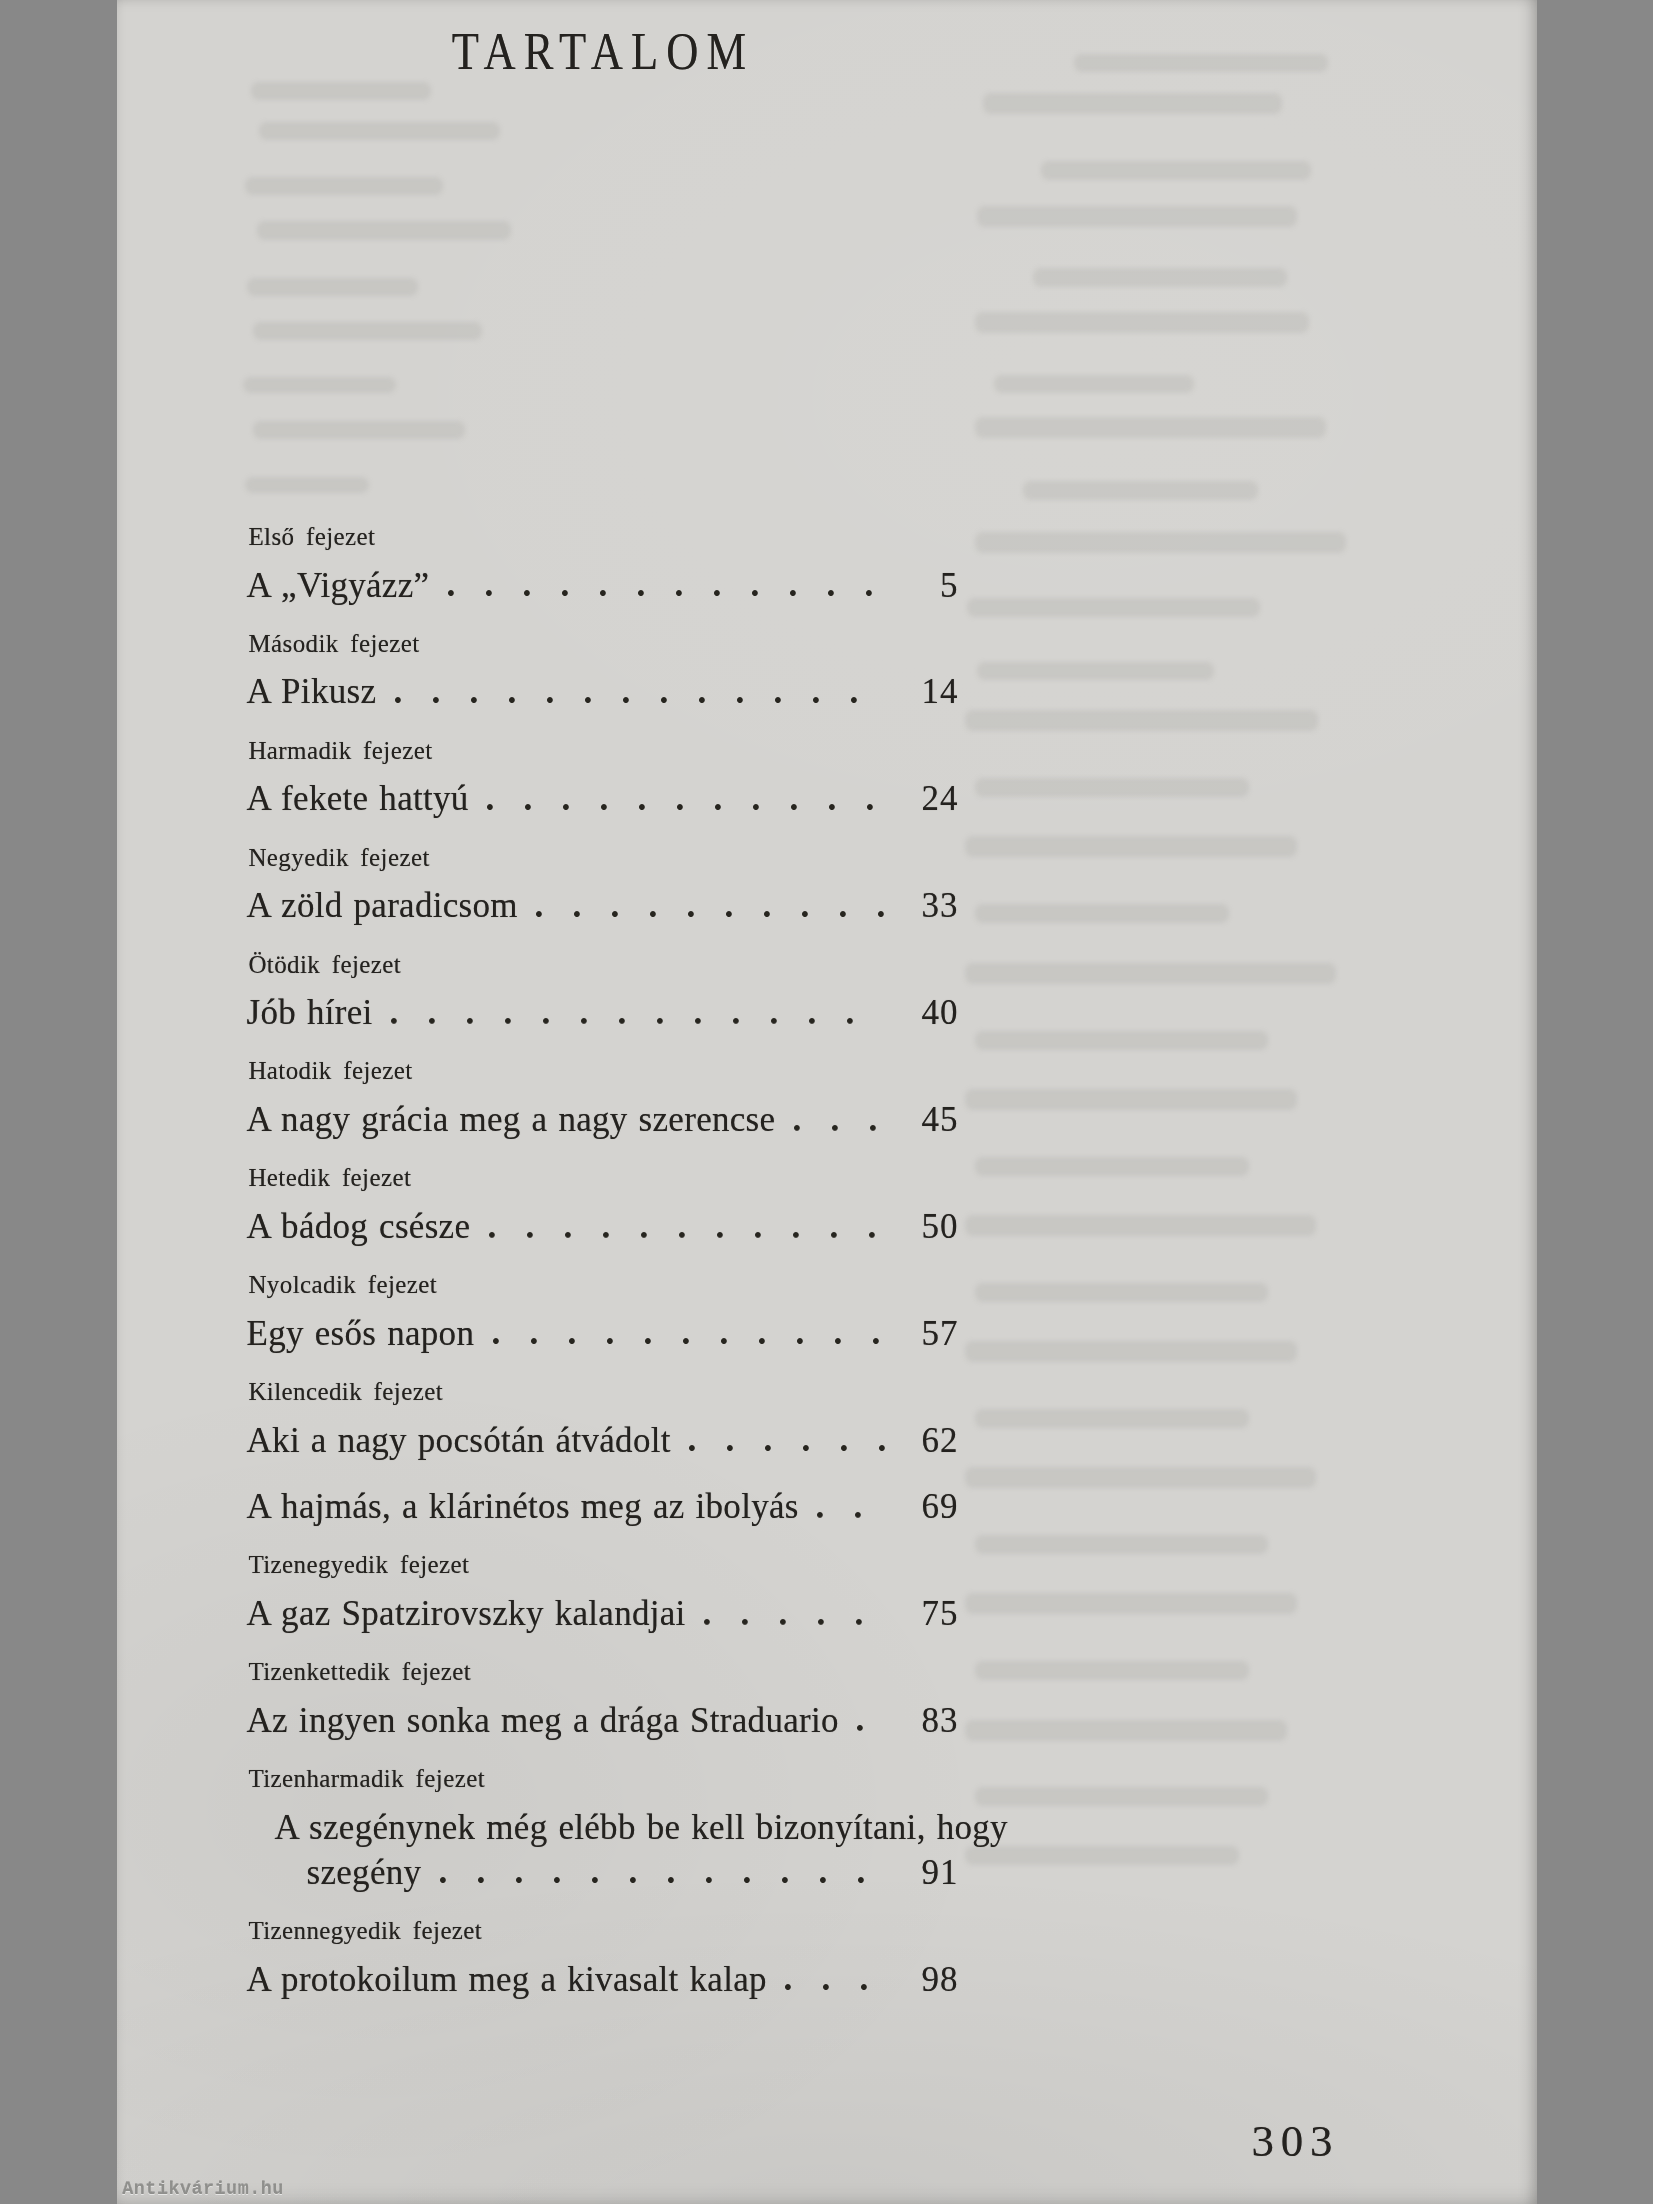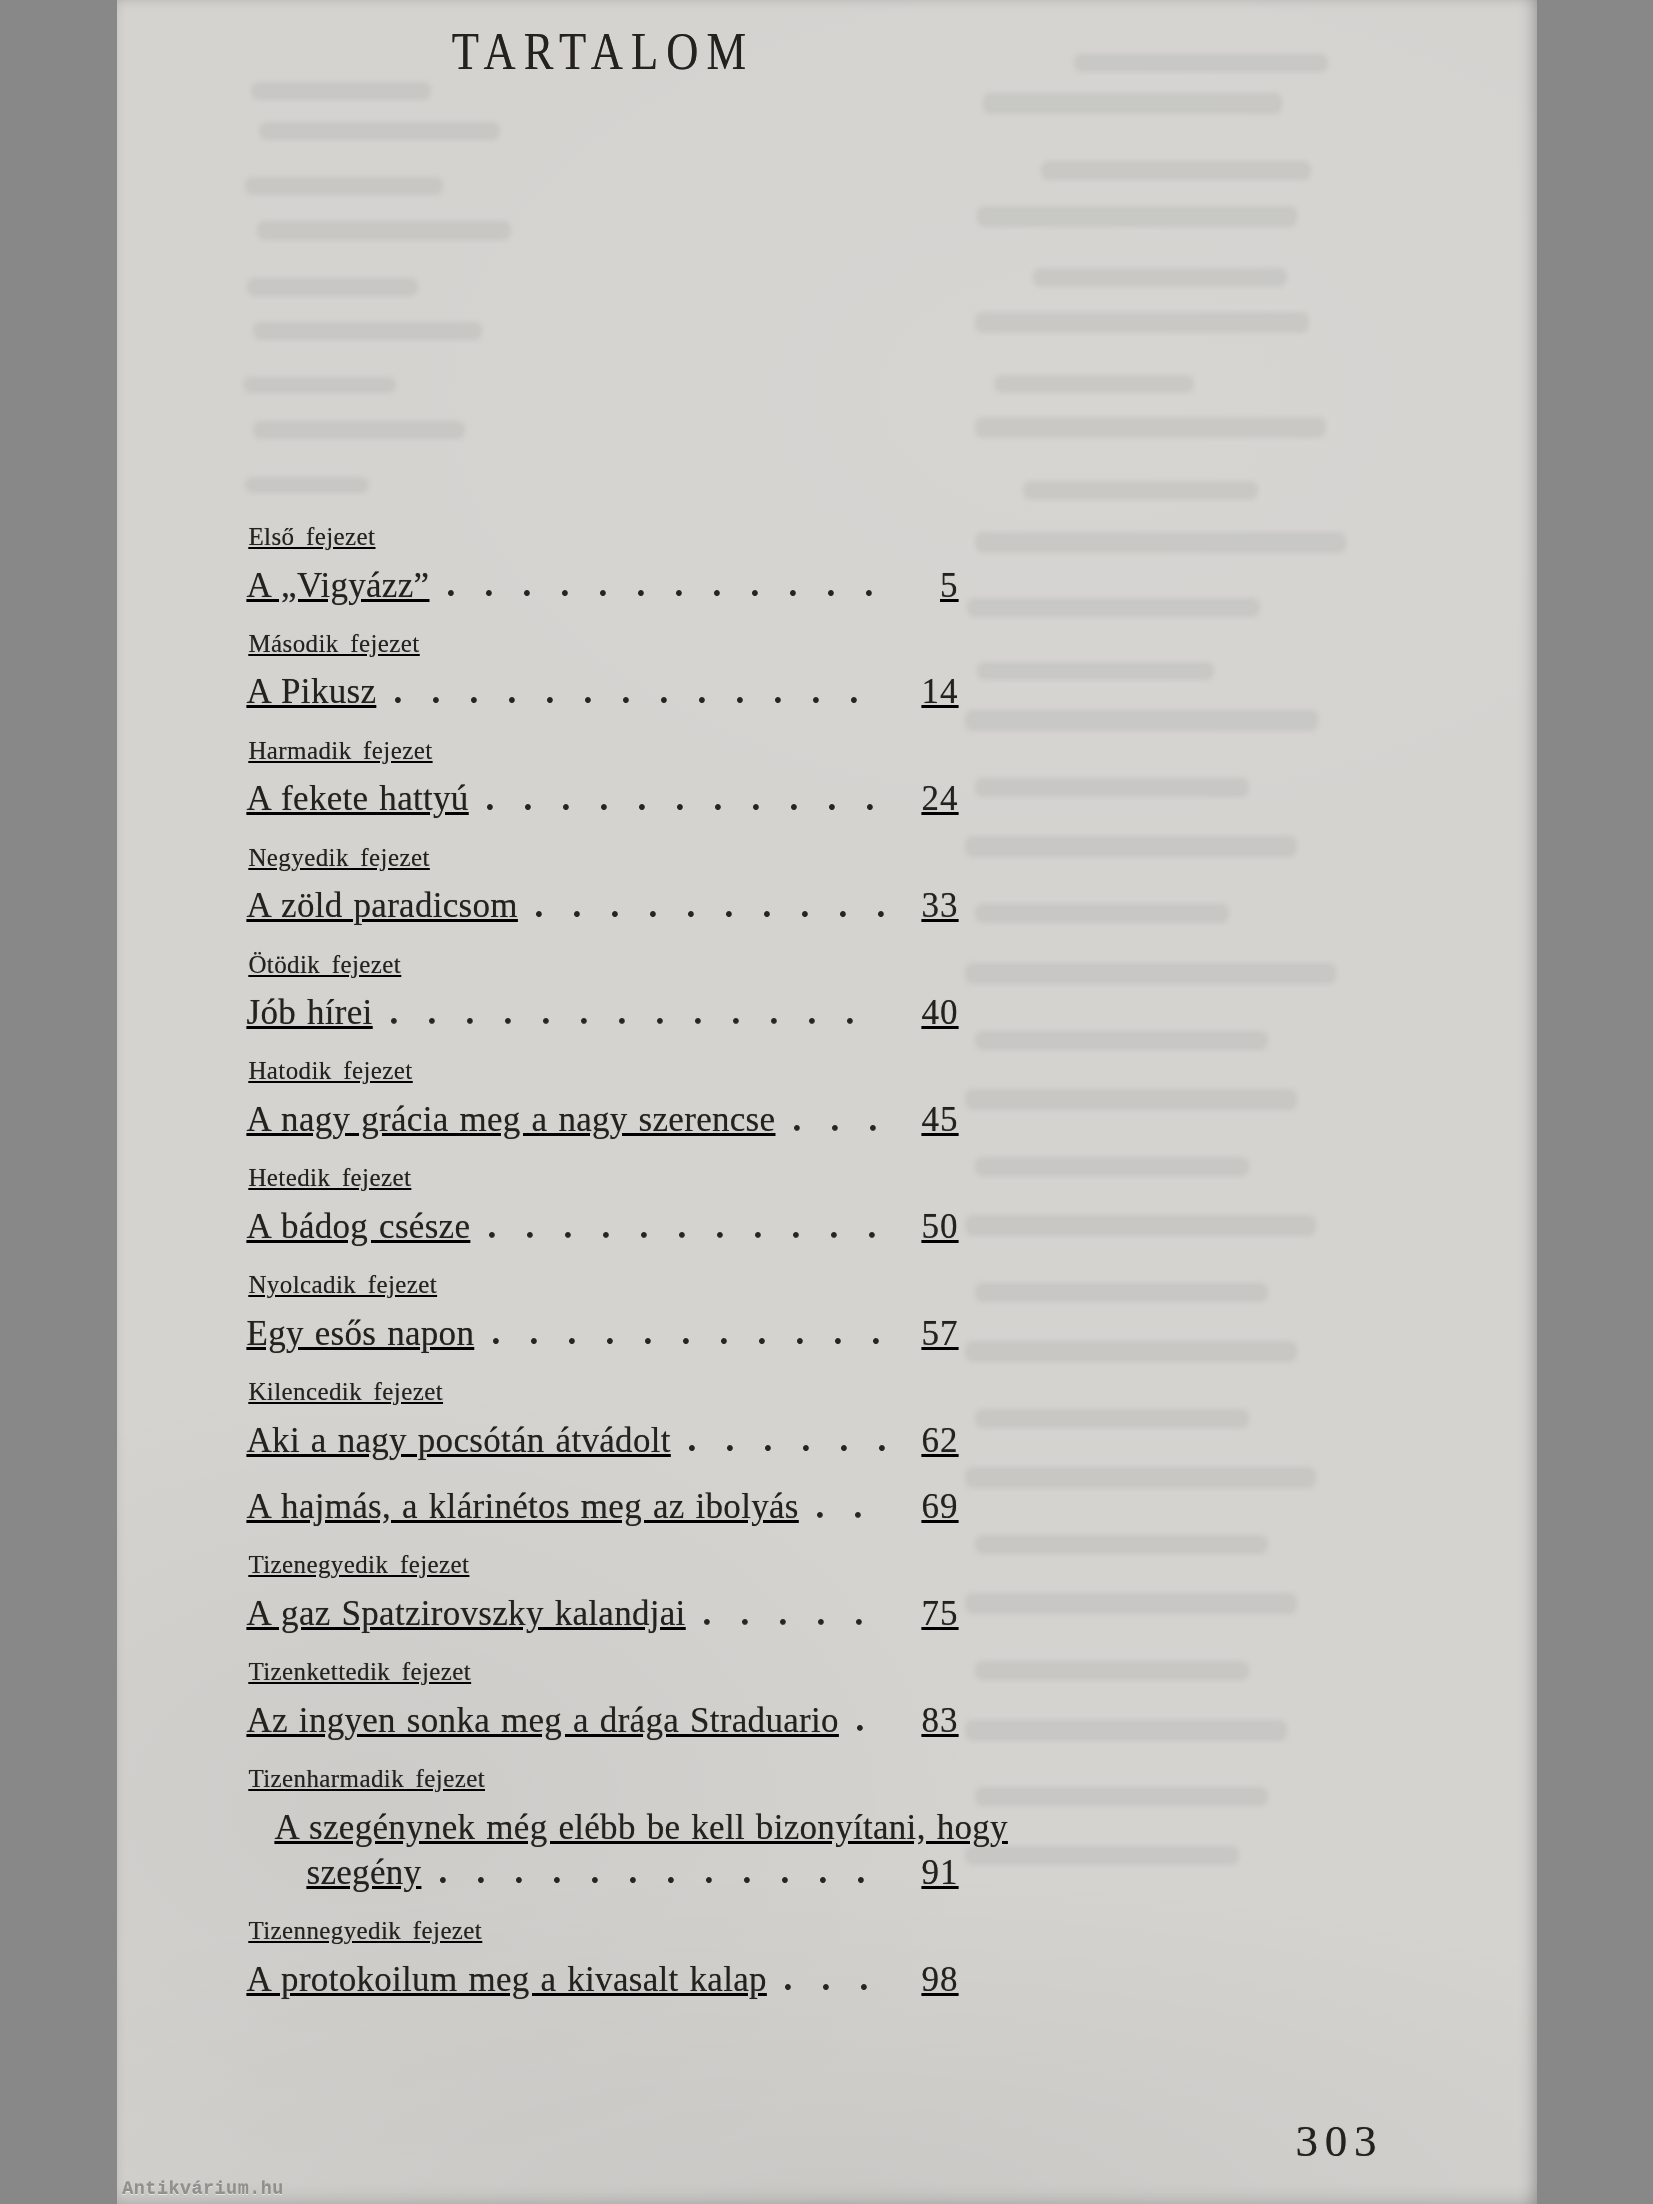--- a/index.html
+++ b/index.html
@@ -24,37 +24,37 @@
 
   .title {
     position:absolute; left:130px; top:21.3px; width:712px;
     margin:0; text-align:center;
     font-size:53px; font-weight:normal;
     letter-spacing:9.7px;
     transform:scaleX(0.84); transform-origin:50% 0;
   }
 
   .toc { position:absolute; left:130px; top:522px; width:712px; }
-  .entry { margin:0 0 21.3px 0;text-decoration:underline; }
+  .entry { margin:0 0 21.3px 0; }
   .chapter { font-size:25px; line-height:29px; margin:0 0 11.6px 1.9px; word-spacing:4.9px; letter-spacing:0.4px; }
   .trow { display:flex; align-items:baseline; line-height:45px; }
   .ttext { font-size:35px; white-space:nowrap; word-spacing:1.9px; letter-spacing:0.3px; }
   .ttext.wrapline { display:block; }
   .indent { margin-left:60px;text-align:right; }
   .leader {
     flex:1 1 auto; min-width:0; height:8.7px;
     align-self:flex-end; margin:0 11.6px 9.7px 17.5px;
     background-image:radial-gradient(circle at 3.9px 3.9px, #27251f 2.4px, rgba(0,0,0,0) 3.3px);
     background-size:38px 8.7px; background-repeat:repeat-x; background-position:left bottom;
   }
   .pnum { flex:0 0 auto; width:62px; text-align:right; font-size:35px; letter-spacing:1px; }
 
   .folio {
     position:absolute; left:1135px; top:2115px;
-    font-size:45px; letter-spacing:6.8px;margin-left:44px;
+    font-size:45px; letter-spacing:6.8px;
   }
 
   .watermark {
     position:absolute; left:5.8px; top:2179px;
     font-family:Liberation Mono, monospace;
     font-weight:bold; font-size:18.4px; letter-spacing:0.5px;
     color:#8f8f8c;
     text-shadow:0 1px 0 rgba(238,238,236,0.8), 0 -1px 0 rgba(90,90,88,0.35);
   }
 

